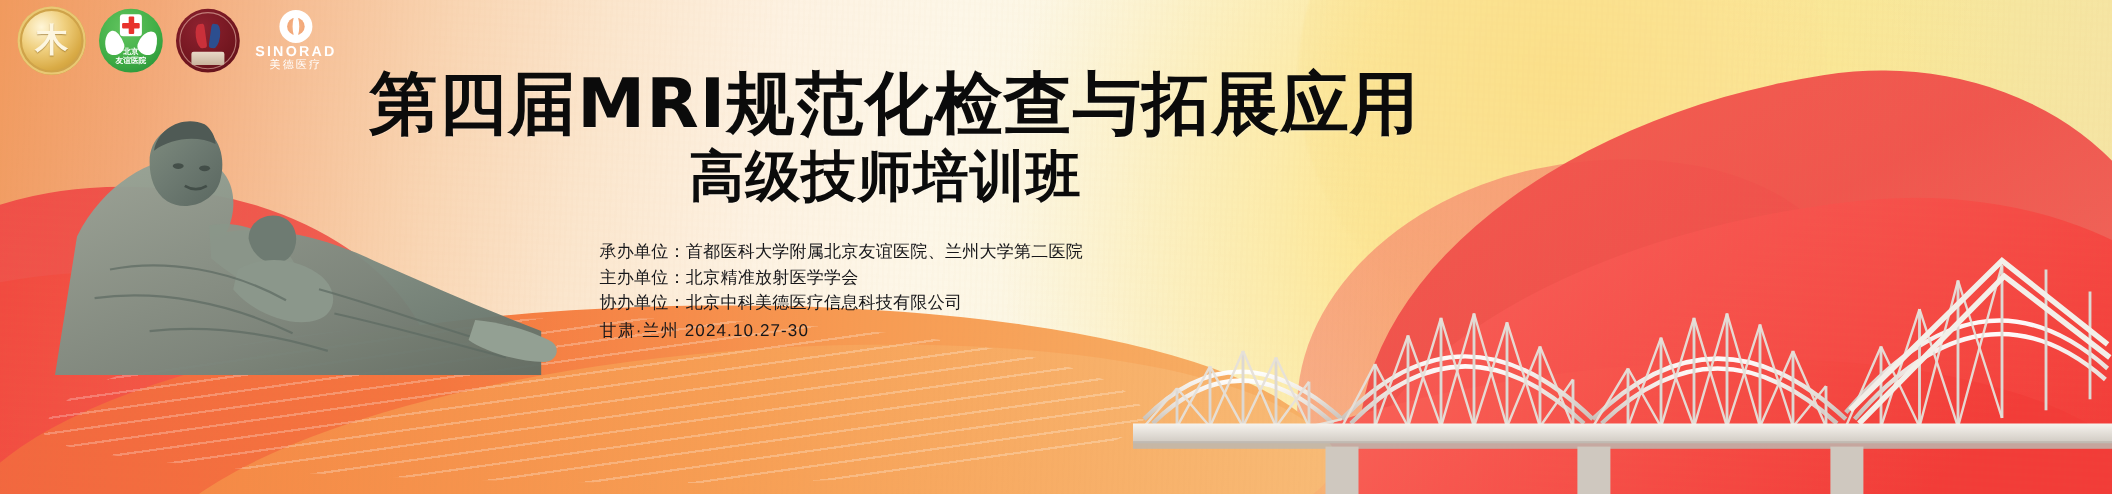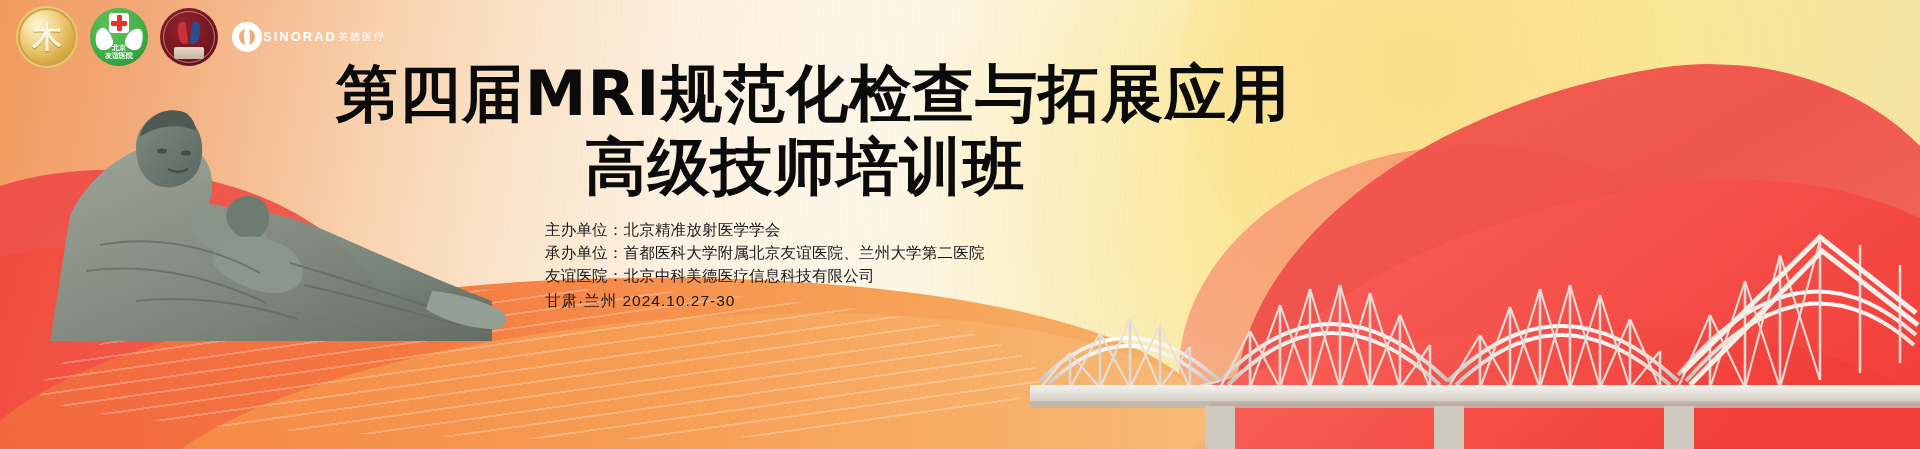--- a/index.html
+++ b/index.html
@@ -97,21 +97,21 @@
     background:radial-gradient(circle at 40% 30%,#8e2230 0%,#72161f 60%,#5a1019 100%);
     position:relative;display:flex;align-items:center;justify-content:center;overflow:hidden;}
   .logo-maroon .ring{position:absolute;inset:3px;border:1px solid rgba(255,220,200,.5);border-radius:50%;}
   .logo-maroon .emblem{width:26px;height:24px;position:relative;margin-top:-6px;}
   .logo-maroon .emblem:before{content:"";position:absolute;left:2px;top:0;width:9px;height:22px;background:#c9303a;
     border-radius:60% 20% 20% 60%;transform:rotate(-8deg);}
   .logo-maroon .emblem:after{content:"";position:absolute;right:2px;top:0;width:9px;height:22px;background:#2c4e8f;
     border-radius:20% 60% 60% 20%;transform:rotate(8deg);}
   .logo-maroon .gate{position:absolute;bottom:7px;left:50%;transform:translateX(-50%);
     width:30px;height:12px;background:linear-gradient(180deg,#e9d9c8,#c9b39c);border-radius:2px;}
-  .logo-sino{display:flex;flex-direction:row;align-items:center;gap:1px;margin-left:2px;text-align:right;}
+  .logo-sino{display:flex;flex-direction:column;align-items:center;gap:1px;margin-left:2px;text-align:right;}
   .logo-sino .eye{width:30px;height:30px;border-radius:50%;background:#fff;position:relative;
     box-shadow:0 0 0 0 rgba(0,0,0,0);}
   .logo-sino .eye:before{content:"";position:absolute;inset:7px;border-radius:50%;
     background:radial-gradient(circle,#f6b78a 0%,#f3a97a 60%,#f3a97a 100%);}
   .logo-sino .eye:after{content:"";position:absolute;left:12px;top:5px;width:6px;height:20px;background:#fff;border-radius:50%;}
   .logo-sino .name{color:#fff;font-size:13px;font-weight:700;letter-spacing:2px;line-height:14px;}
   .logo-sino .sub{color:#fff;font-size:10px;letter-spacing:2px;line-height:10px;}
 
   
   .buddha{position:absolute;left:40px;top:95px;width:470px;height:250px;z-index:10;}
@@ -120,21 +120,21 @@
   .bridge{position:absolute;left:1030px;top:185px;width:890px;height:264px;z-index:12;}
 
   
   .title-wrap{position:absolute;left:0;top:62px;width:1530px;z-index:30;text-align:center;margin-left:38px;}
   .title-line{
     color:#0b0b0b;font-weight:900;letter-spacing:1px;line-height:1.02;
     font-family:"DejaVu Sans","Liberation Sans",sans-serif;
     text-shadow:0 1px 0 rgba(255,255,255,.25);
   }
   .title-1{font-size:62px;padding-left:20px;}
-  .title-2{font-size:62px;margin-top:10px;padding-left:4px;}
+  .title-2{font-size:50px;margin-top:10px;padding-left:4px;}
 
   .details{position:absolute;left:545px;top:218px;z-index:30;}
   .details .row{
     color:#17171a;font-size:15.5px;line-height:23px;letter-spacing:.2px;white-space:nowrap;
     font-family:"Liberation Sans","DejaVu Sans",sans-serif;font-weight:400;
   }
   .details .row.place{margin-top:2px;letter-spacing:1px;}
 </style>
 </head>
 <body>
@@ -318,19 +318,19 @@
     </div>
 
   </div>
 
   <div class="title-wrap">
     <div class="title-line title-1">第四届MRI规范化检查与拓展应用</div>
     <div class="title-line title-2">高级技师培训班</div>
   </div>
 
   <div class="details">
+    <div class="row">承办单位：首都医科大学附属北京友谊医院、兰州大学第二医院</div>
     <div class="row">主办单位：北京精准放射医学学会</div>
-    <div class="row">承办单位：首都医科大学附属北京友谊医院、兰州大学第二医院</div>
-    <div class="row">友谊医院：北京中科美德医疗信息科技有限公司</div>
+    <div class="row">协办单位：北京中科美德医疗信息科技有限公司</div>
     <div class="row place">甘肃·兰州  2024.10.27-30</div>
   </div>
 
 </div>
 
 </body></html>

